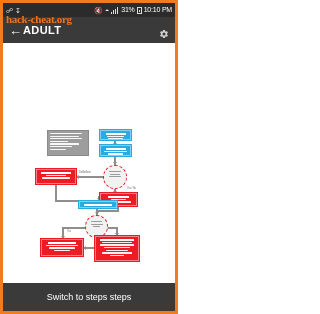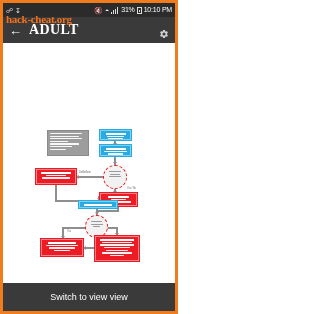--- a/index.html
+++ b/index.html
@@ -126,27 +126,25 @@
   #back-arrow {
     color: #ffffff;
     font-size: 13px;
     line-height: 1;
     width: 14px;
     flex: 0 0 auto;
     cursor: pointer;
   }
   #toolbar-title {
     color: #ffffff;
-    font-size: 14px;
+    font-size: 11px;
     font-weight: bold;
     letter-spacing: 0.4px;
-    margin-left: 6px;
     flex: 1 1 auto;
     white-space: nowrap;
-    font-family: Liberation Serif, serif;
   }
   #settings-icon {
     width: 10px;
     height: 10px;
     flex: 0 0 auto;
     color: #cfcfcf;
     cursor: pointer;
   }
   
   #content {
@@ -423,16 +421,16 @@
           <div class="ln w60 ctr"></div>
             <div class="ln w80 ctr"></div>
           <div class="ln w35 ctr"></div>
         </div>
       </div>
 
     </div>
   </div>
 
   <div id="bottom-bar">
-    <span>Switch to view view</span>
+    <span>Switch to steps steps</span>
   </div>
 
 </div>
 
 </body></html>

